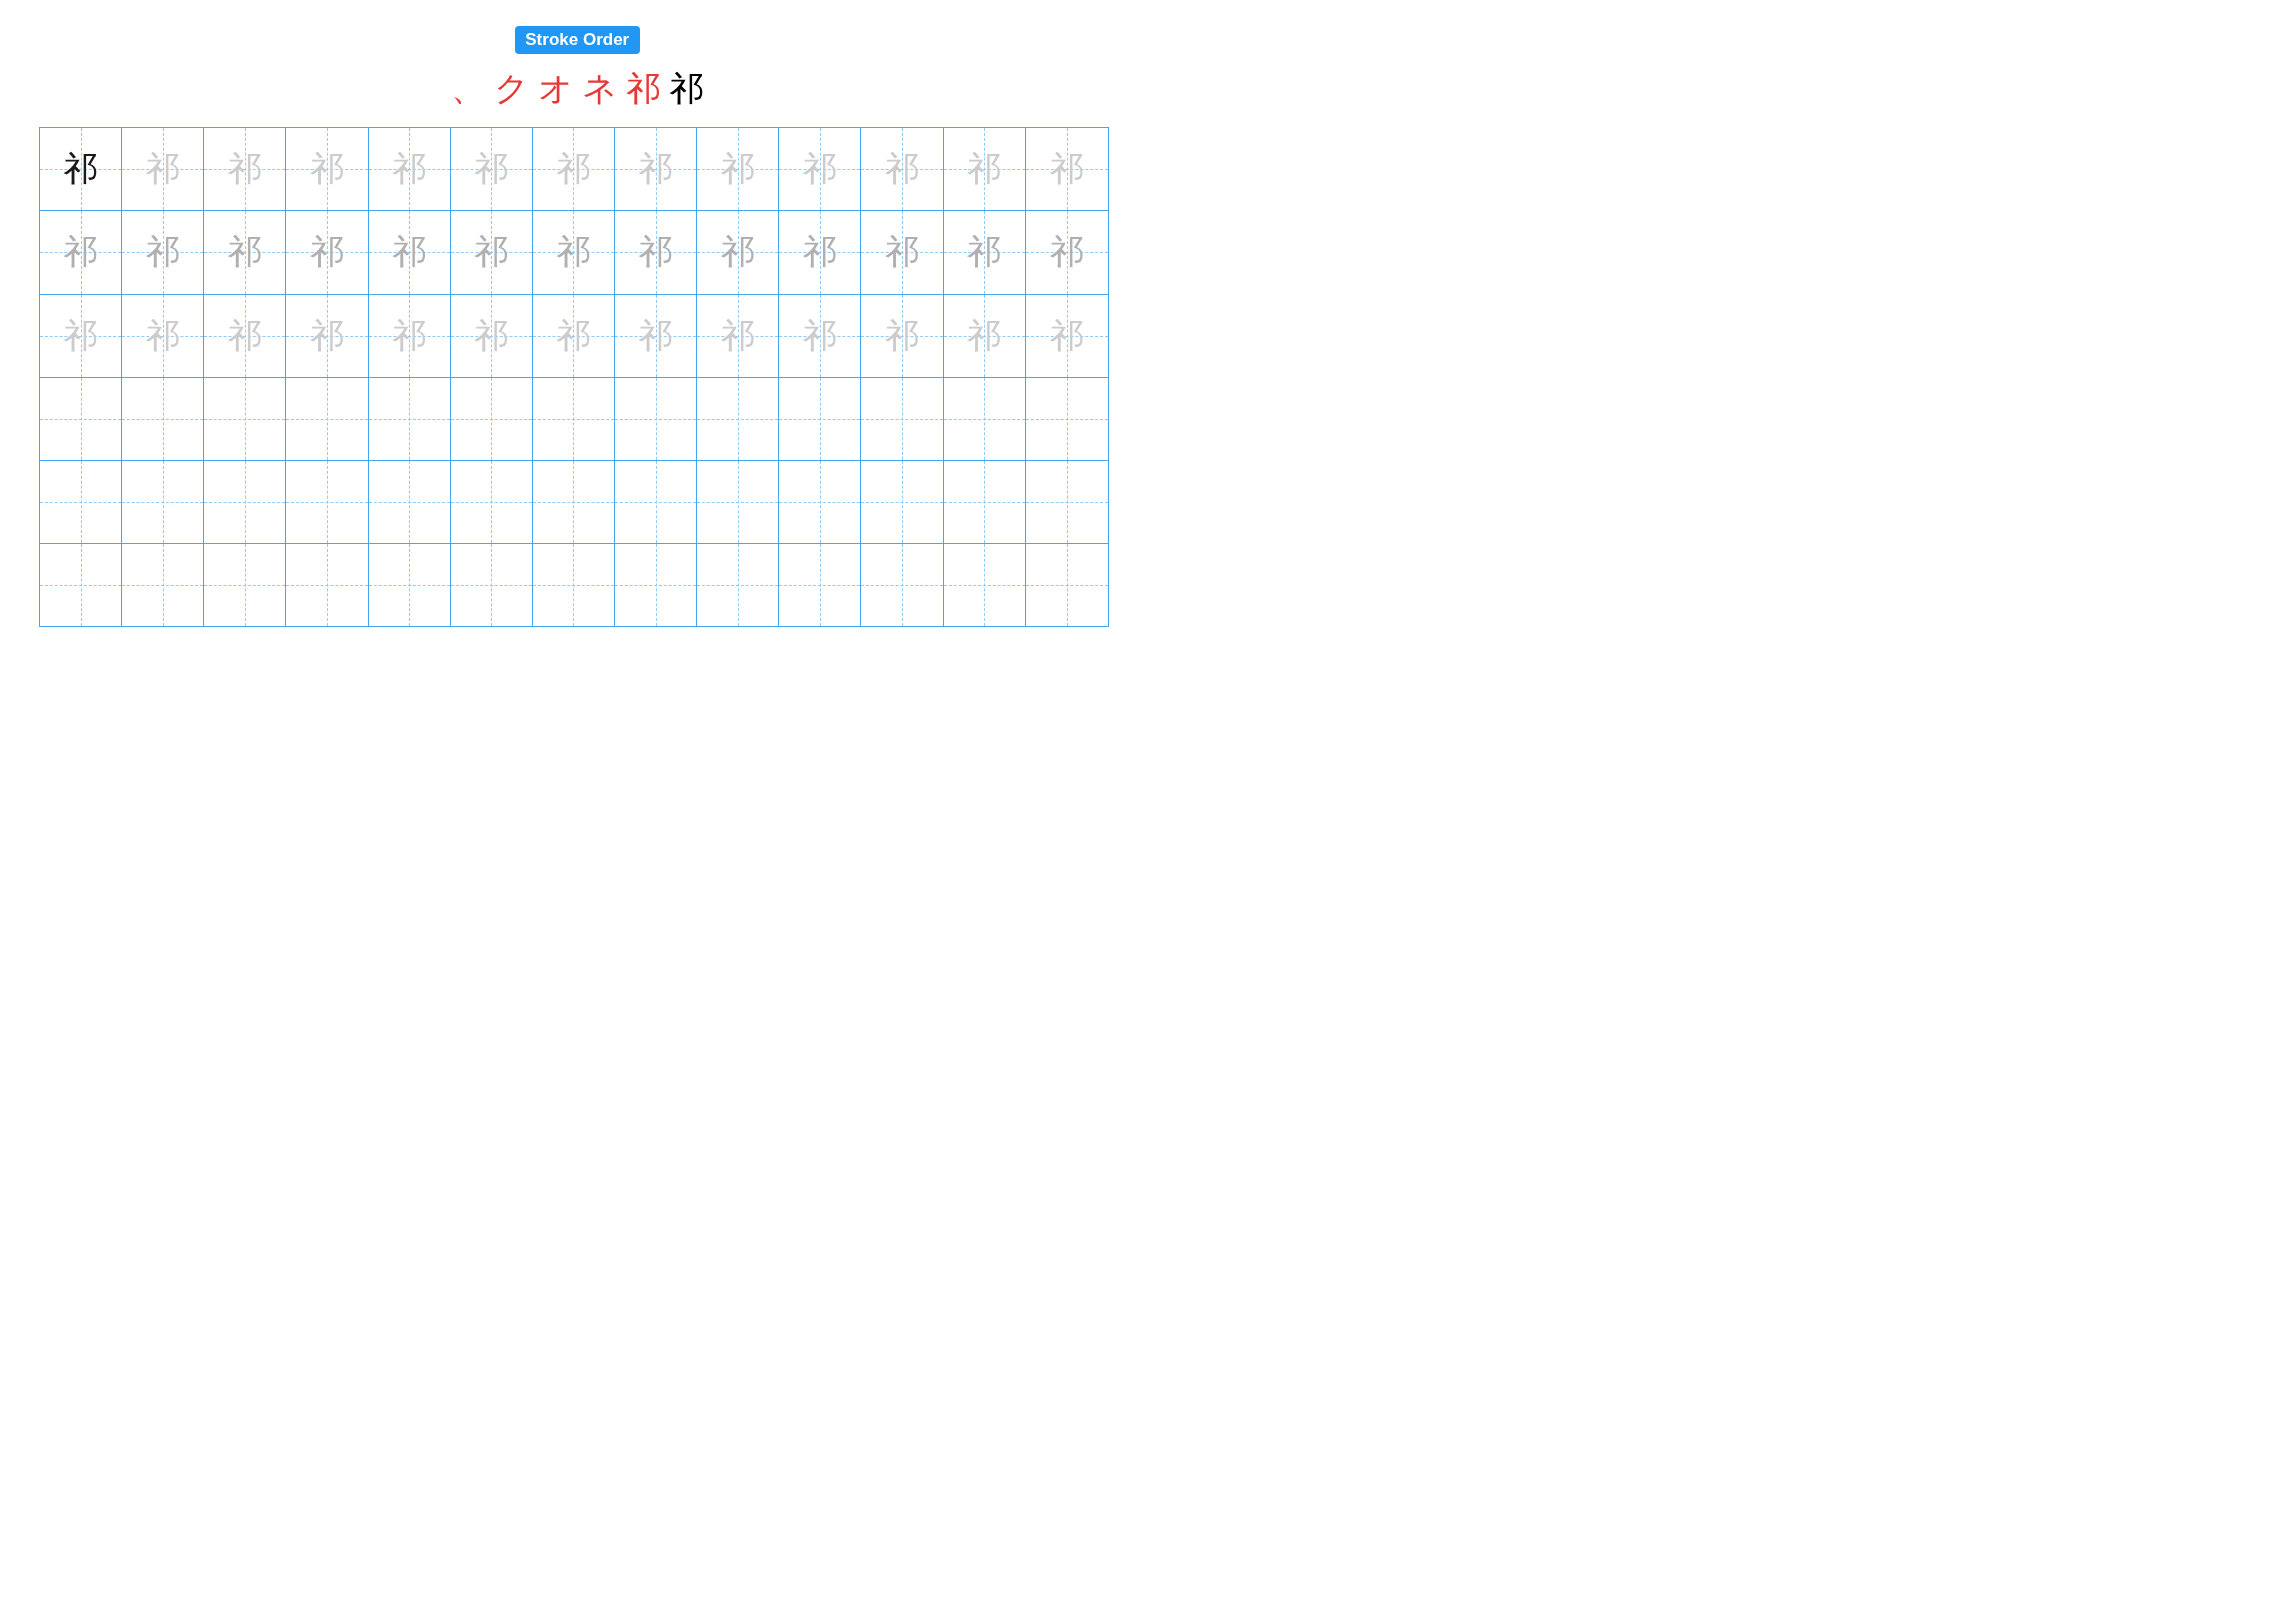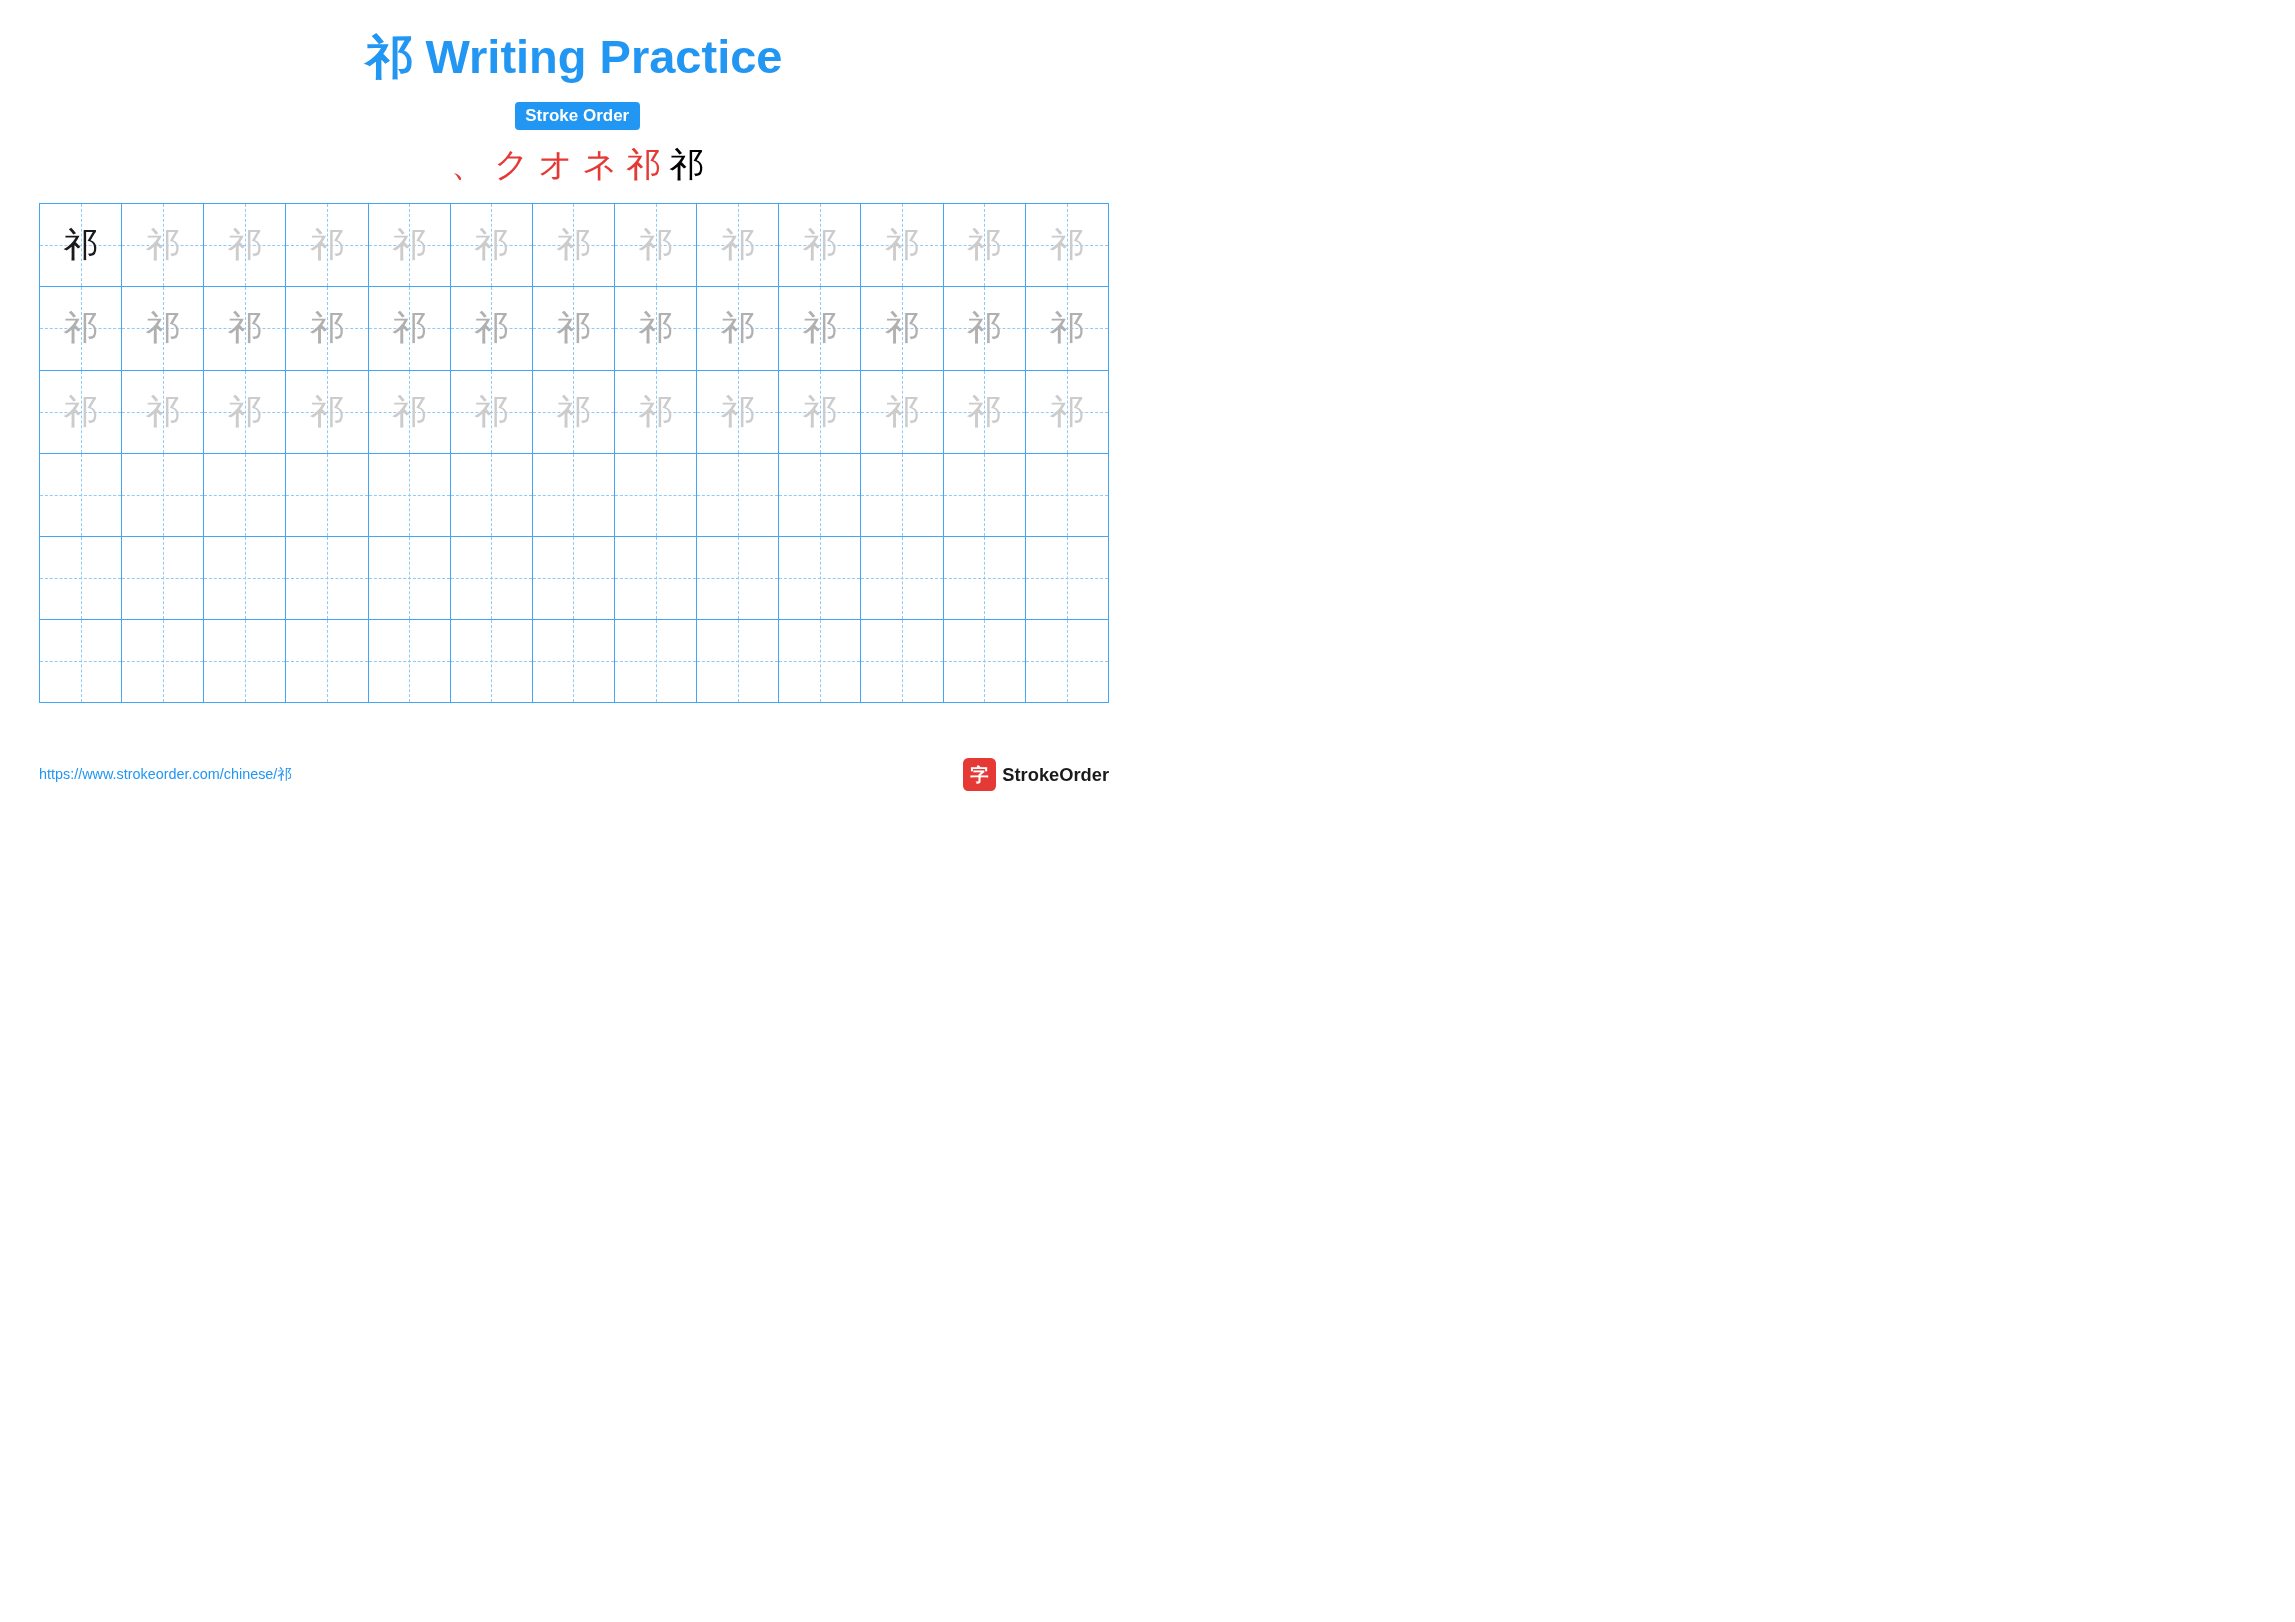--- a/index.html
+++ b/index.html
@@ -181,23 +181,20 @@
       font-weight: bold;
       color: #1a1a1a;
       font-family: sans-serif;
     }
   </style>
 </head>
 <body>
 
 <div class="page">
 
-  <div class="title">
-    <span>祁 Writing Practice</span>
-  </div>
 
   <div class="stroke-order-row">
     <div class="stroke-order-badge">Stroke Order</div>
     <div class="stroke-chars">
       <span class="stroke-char">、</span>
       <span class="stroke-char">ク</span>
       <span class="stroke-char">オ</span>
       <span class="stroke-char">ネ</span>
       <span class="stroke-char">祁</span>
       <span class="stroke-char final">祁</span>
@@ -375,24 +372,15 @@
       <div class="grid-cell"></div>
       <div class="grid-cell"></div>
       <div class="grid-cell"></div>
       <div class="grid-cell"></div>
       <div class="grid-cell"></div>
       <div class="grid-cell"></div>
     </div>
 
   </div>
 
-  <div class="footer">
-    <div class="footer-url">https://www.strokeorder.com/chinese/祁</div>
-    <div class="footer-logo">
-      <div class="logo-icon">
-        <span>字</span>
-      </div>
-      <span class="logo-text">StrokeOrder</span>
-    </div>
-  </div>
 
 </div>
 
 
 </body></html>

